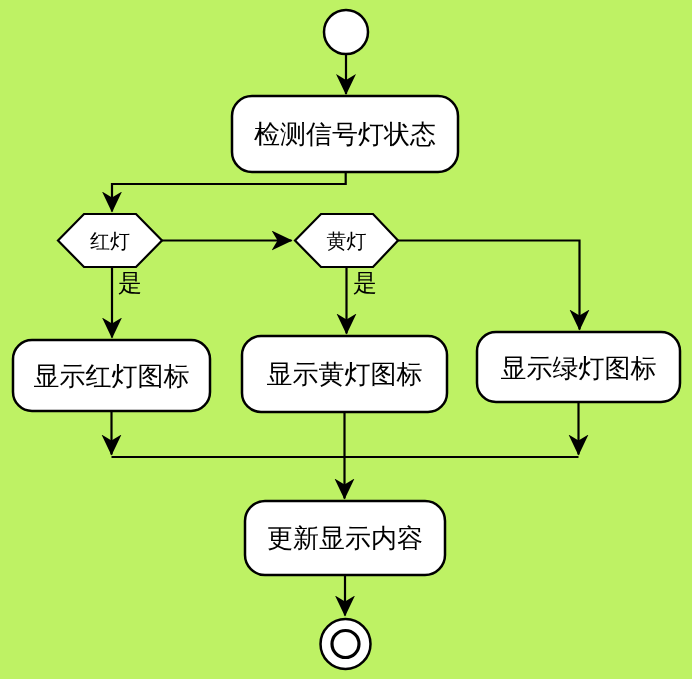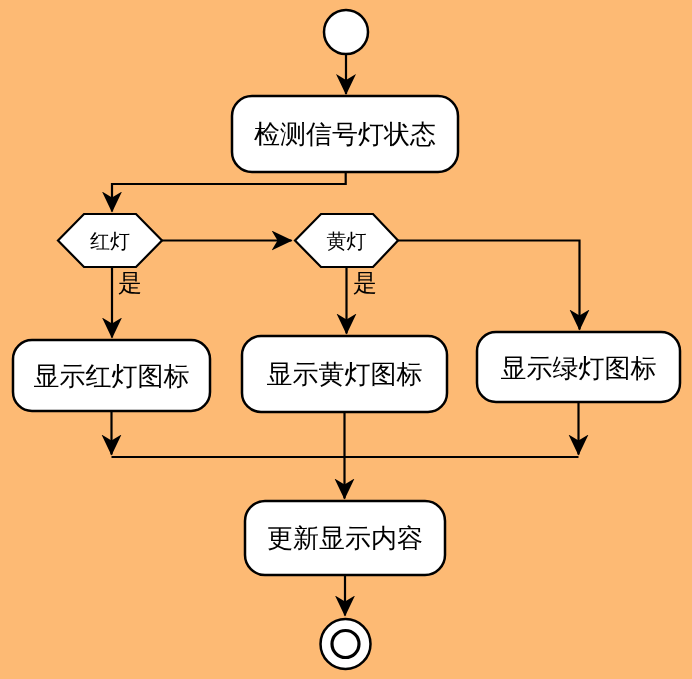--- a/index.html
+++ b/index.html
@@ -4,21 +4,21 @@
 <style>
   html, body {
     margin: 0;
     padding: 0;
     background: #ffffff;
   }
   .canvas {
     position: relative;
     width: 692px;
     height: 679px;
-    background: #fdba74;
+    background: #bef264;
     font-family: "Liberation Sans", sans-serif;
   }
   svg text {
     font-family: "Liberation Sans", sans-serif;
     fill: #000000;
   }
   .node-shape {
     fill: #ffffff;
     stroke: #000000;
   }

